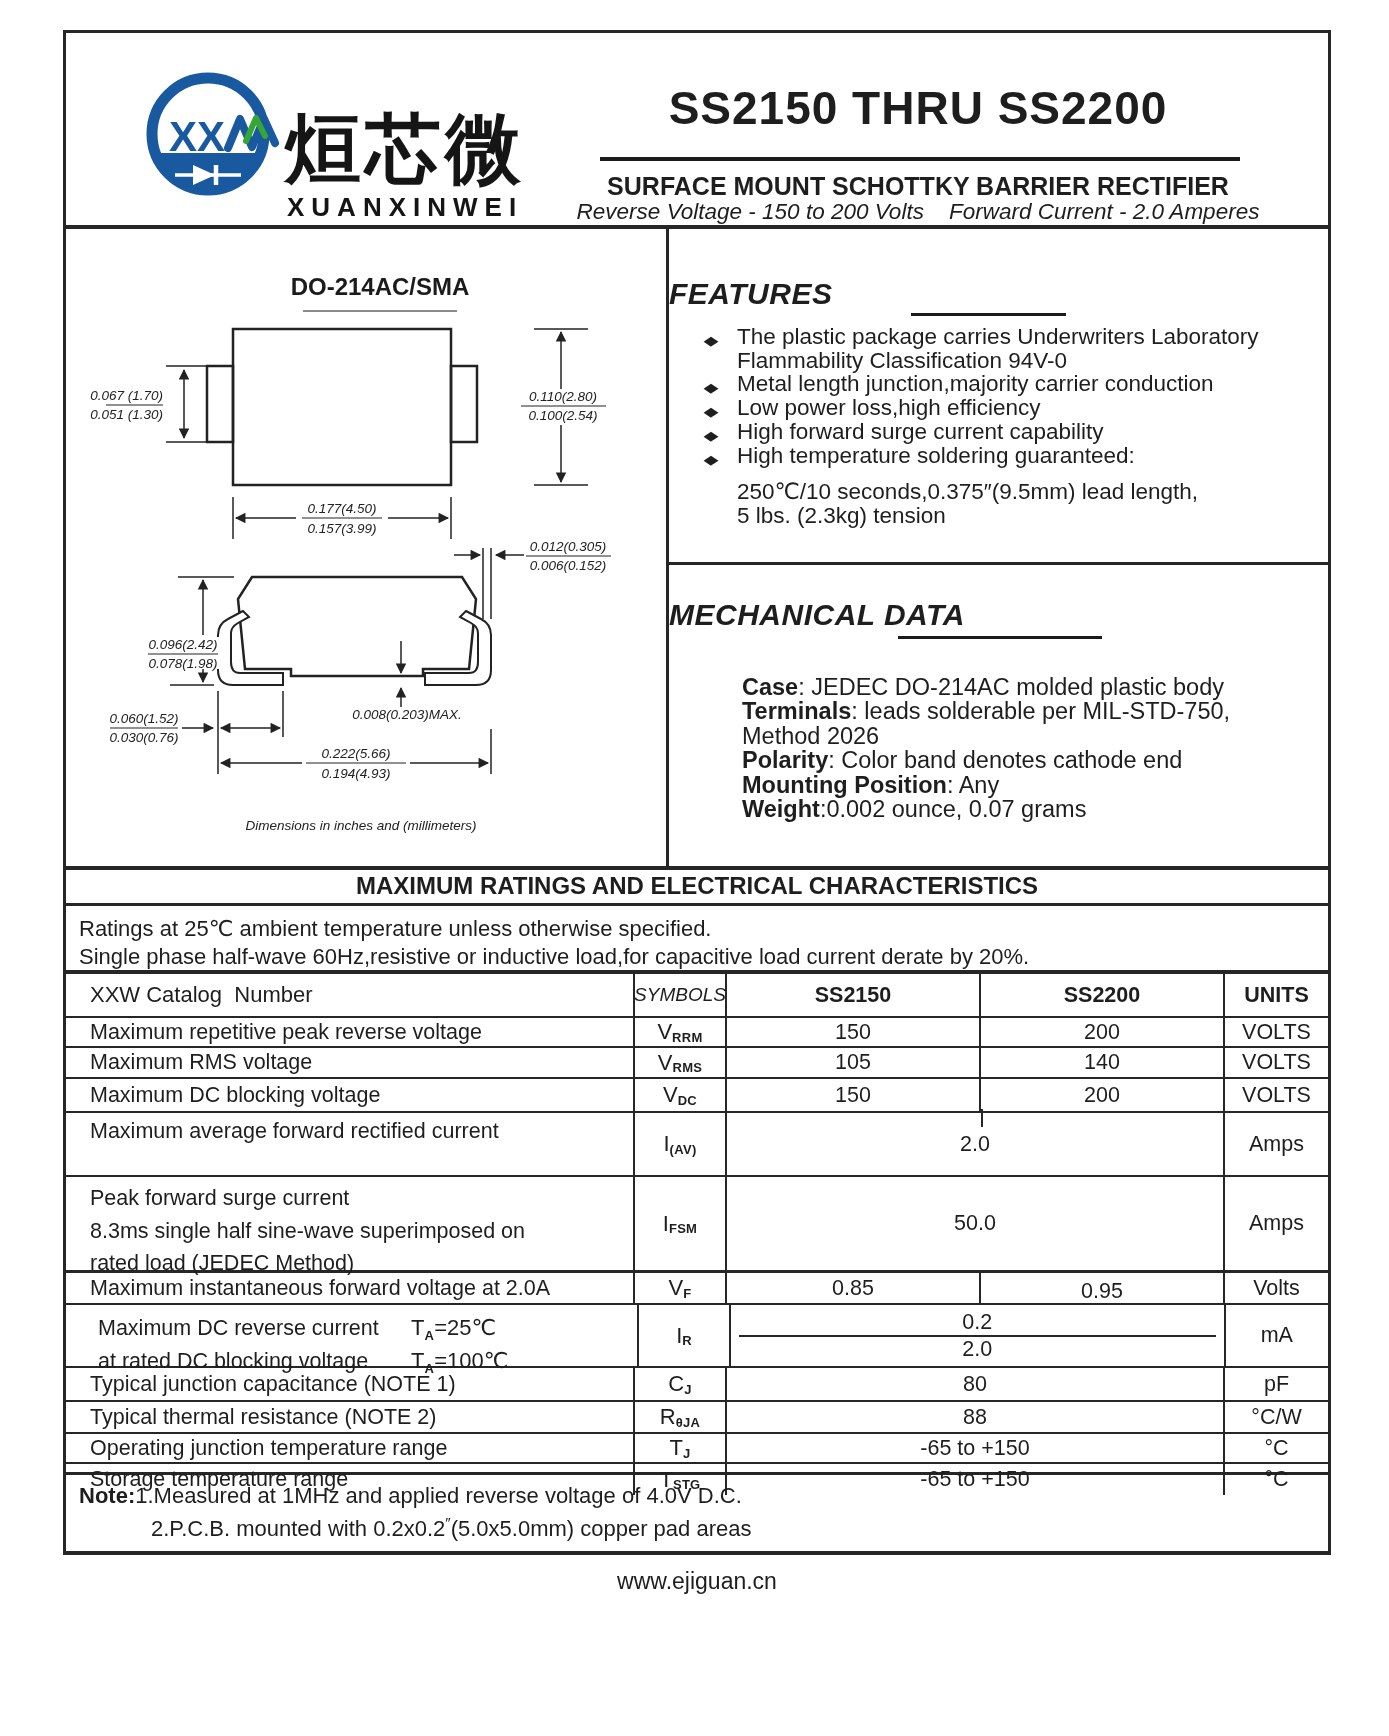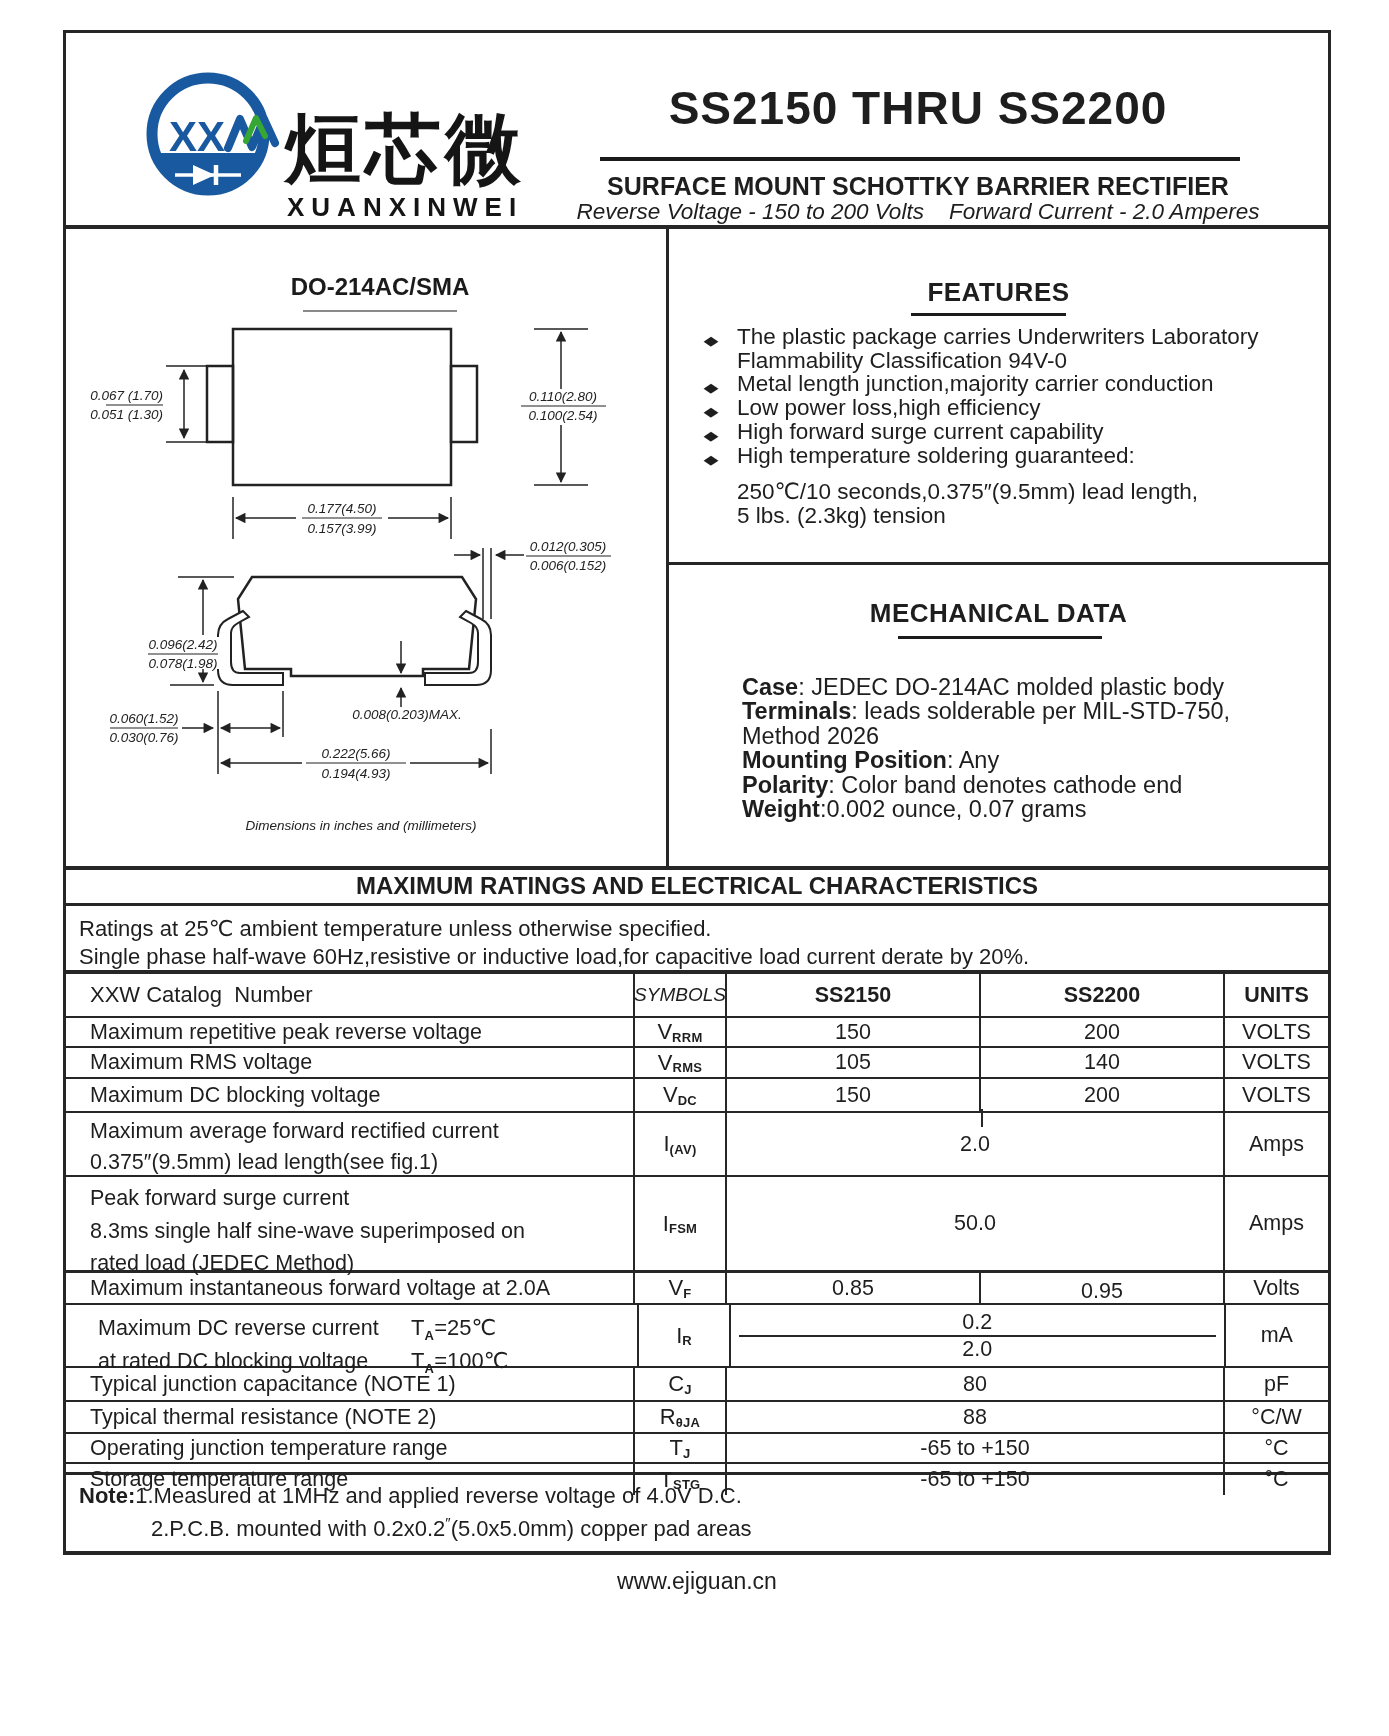--- a/index.html
+++ b/index.html
@@ -10,21 +10,21 @@
   #header-box{left:63px;top:30px;width:1268px;height:199px;border:3px solid #262626;border-bottom-width:4px;}
   #brand-title{left:480px;top:48px;width:744px;text-align:center;font-size:46px;font-weight:bold;letter-spacing:1px;}
   #title-underline{left:534px;top:124px;width:640px;height:4px;background:#1b1b1b;}
   #subtitle{left:480px;top:139px;width:744px;text-align:center;font-size:25px;font-weight:bold;}
   #tagline{left:480px;top:166px;width:744px;text-align:center;font-size:22.5px;font-style:italic;white-space:pre;}
   
   #left-box{left:63px;top:229px;width:606px;height:637px;border-left:3px solid #262626;border-right:3px solid #262626;}
   
   #features-box{left:669px;top:229px;width:662px;height:336px;border-right:3px solid #262626;border-bottom:3px solid #262626;}
   #mech-box{left:669px;top:565px;width:662px;height:301px;border-right:3px solid #262626;}
-  .sec-heading{position:absolute;width:100%;text-align:center;font-size:26px;font-weight:bold;letter-spacing:.5px;}
+  .sec-heading{position:absolute;width:100%;font-size:30px;font-weight:bold;letter-spacing:.5px;font-style:italic;}
   .sec-underline{position:absolute;height:3px;background:#1b1b1b;}
   .feat-line{position:relative;font-size:22.5px;line-height:23.7px;padding-left:68px;}
   .feat-line .bullet{position:absolute;left:37px;top:4px;font-size:13px;transform:scaleX(1.5);display:inline-block;}
   .feat-line.gap{margin-top:13px;}
   .mech-line{font-size:23.5px;line-height:24.4px;}
   
   #banner{left:63px;top:866px;width:1268px;height:40px;border:3px solid #262626;border-top-width:4px;
           text-align:center;font-size:24px;font-weight:bold;line-height:32px;}
   #ratings-box{left:63px;top:906px;width:1268px;height:64px;border-left:3px solid #262626;border-right:3px solid #262626;
                font-size:22px;line-height:28px;padding:9px 0 0 13px;}
@@ -188,22 +188,22 @@
     </div>
   </div>
 
   <div id="mech-box" class="abs">
     <div class="sec-heading" style="top:33px;">MECHANICAL DATA</div>
     <div class="sec-underline" style="left:229px;top:71px;width:204px;"></div>
     <div class="abs" style="left:73px;top:110px;width:560px;">
       <div class="mech-line"><b>Case</b><span>: JEDEC DO-214AC molded plastic body</span></div>
       <div class="mech-line"><b>Terminals</b><span>: leads solderable per MIL-STD-750,</span></div>
       <div class="mech-line"><b></b><span>Method 2026</span></div>
+      <div class="mech-line"><b>Polarity</b><span>: Color band denotes cathode end</span></div>
       <div class="mech-line"><b>Mounting Position</b><span>: Any</span></div>
-      <div class="mech-line"><b>Polarity</b><span>: Color band denotes cathode end</span></div>
       <div class="mech-line"><b>Weight</b><span>:0.002 ounce, 0.07 grams</span></div>
     </div>
   </div>
 
   <div id="banner" class="abs">MAXIMUM RATINGS AND ELECTRICAL CHARACTERISTICS</div>
   <div id="ratings-box" class="abs">
     <div>Ratings at 25℃ ambient temperature unless otherwise specified.</div>
     <div>Single phase half-wave 60Hz,resistive or inductive load,for capacitive load current derate by 20%.</div>
   </div>
 
@@ -245,21 +245,20 @@
           <span class="sub">DC</span>
         </div>
       <div class="tc c2">150</div>
       <div class="tc c3">200</div>
       <div class="tc c4">VOLTS</div>
     </div>
 
     <div class="trow" style="height:62px;">
       <div class="tc c0 multiline" style="padding-top:3px;line-height:31px;">
         <div>Maximum average forward rectified current</div>
-          <div>0.375″(9.5mm) lead length(see fig.1)</div>
       </div>
       <div class="tc c1 sym">
           <span>I</span>
           <span class="sub">(AV)</span>
         </div>
       <div class="tc cval">2.0</div>
       <div class="tc c4">Amps</div>
     </div>
 
     <div class="trow" style="height:93px;">

